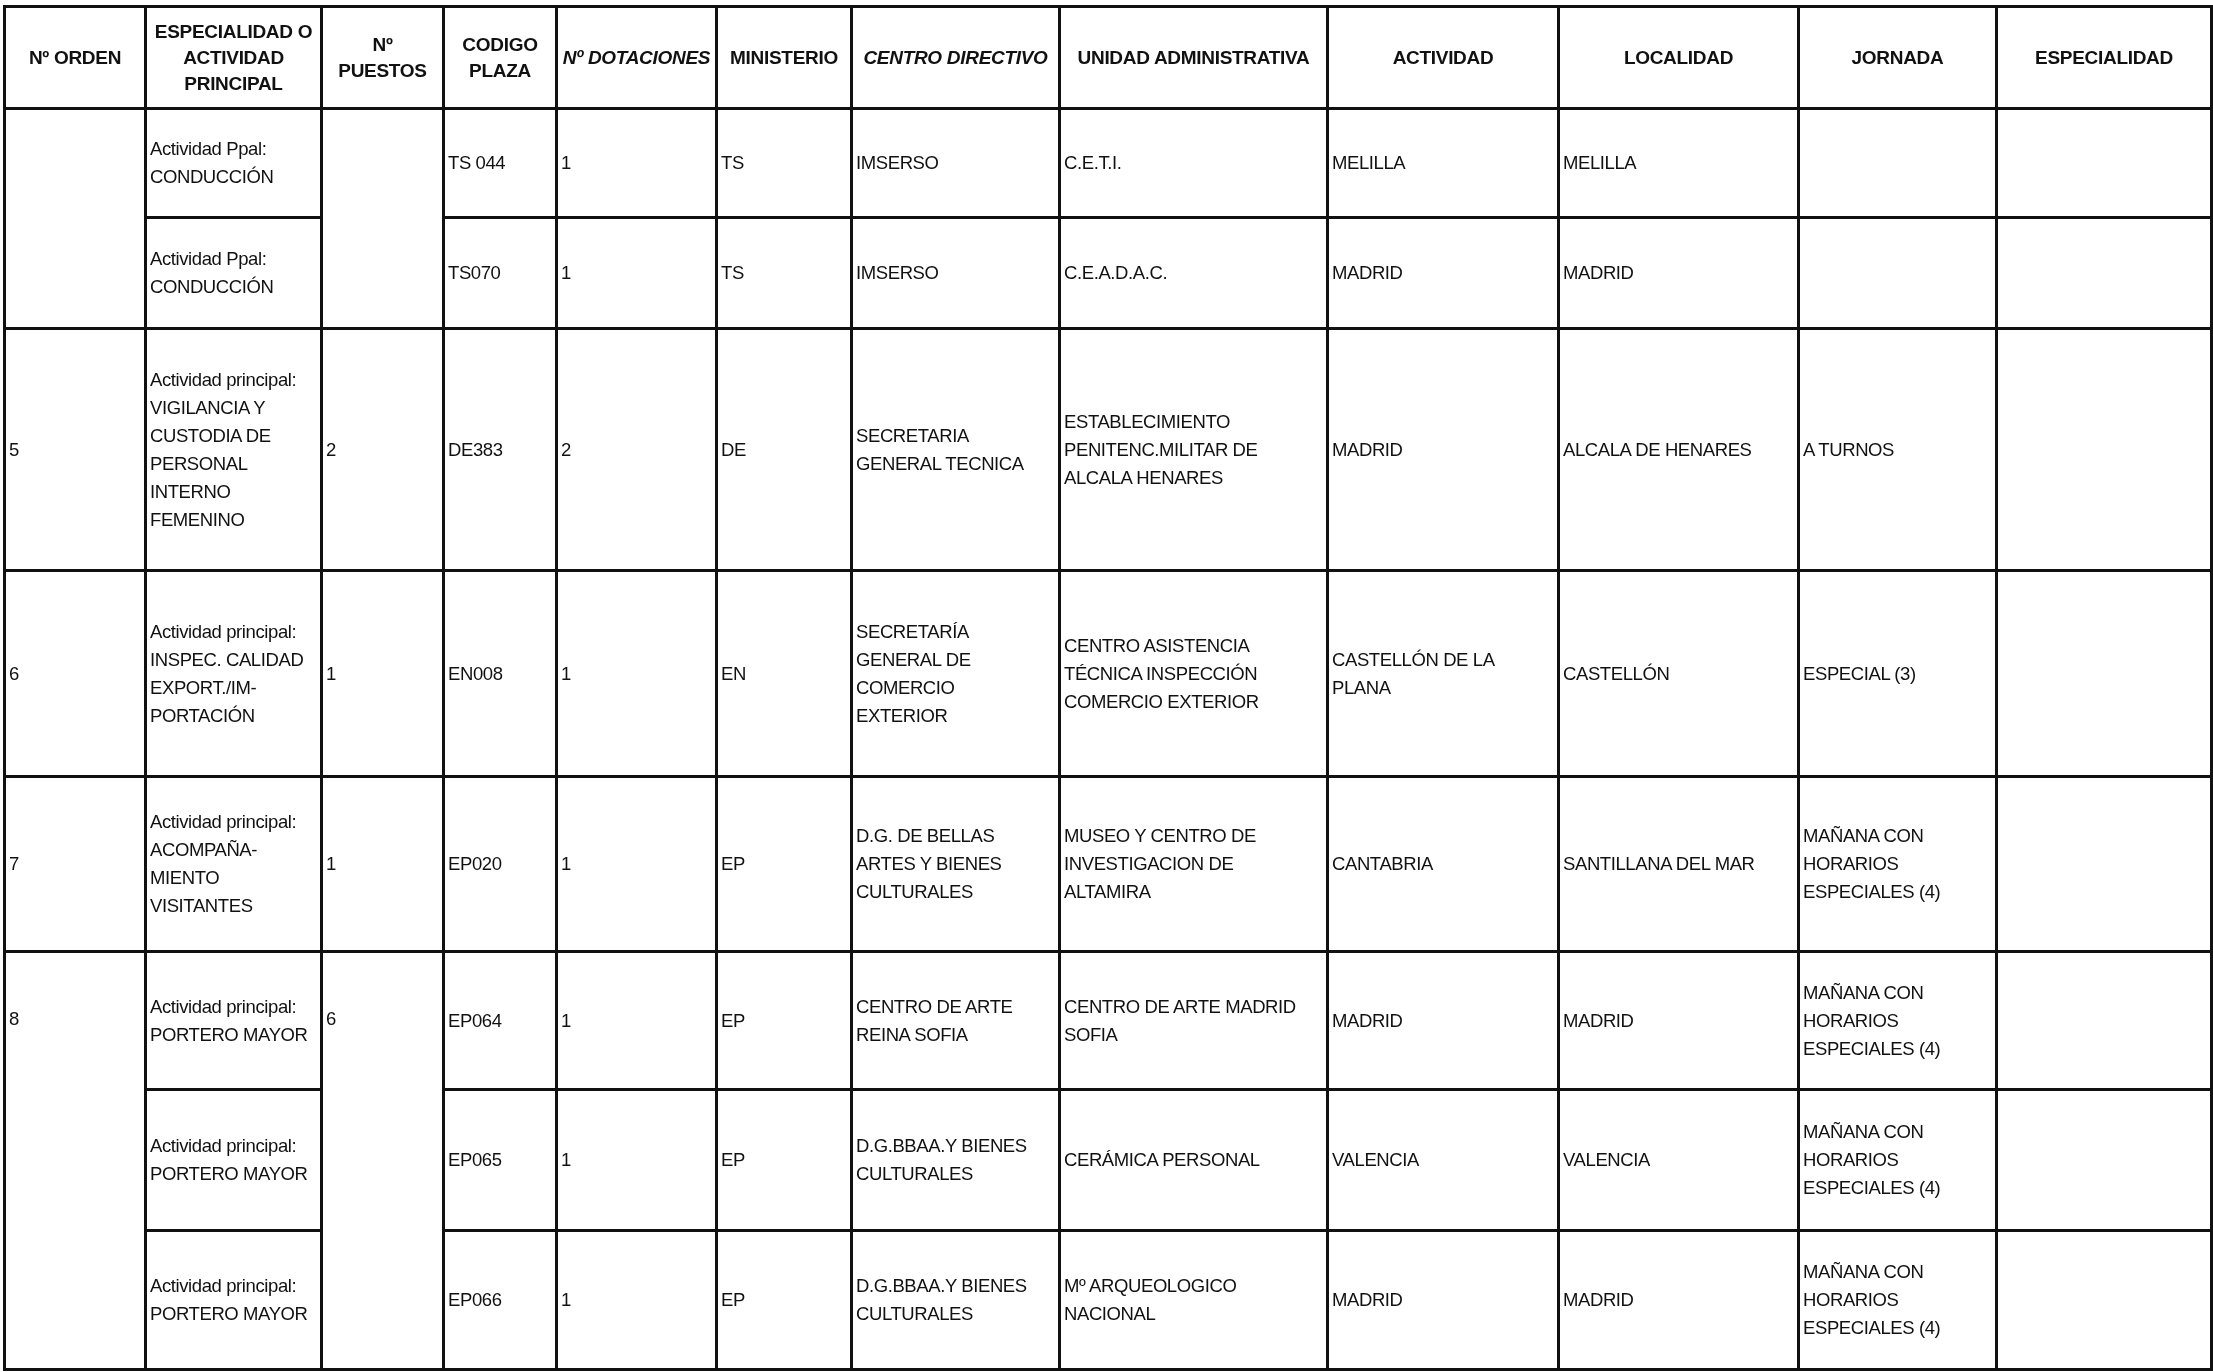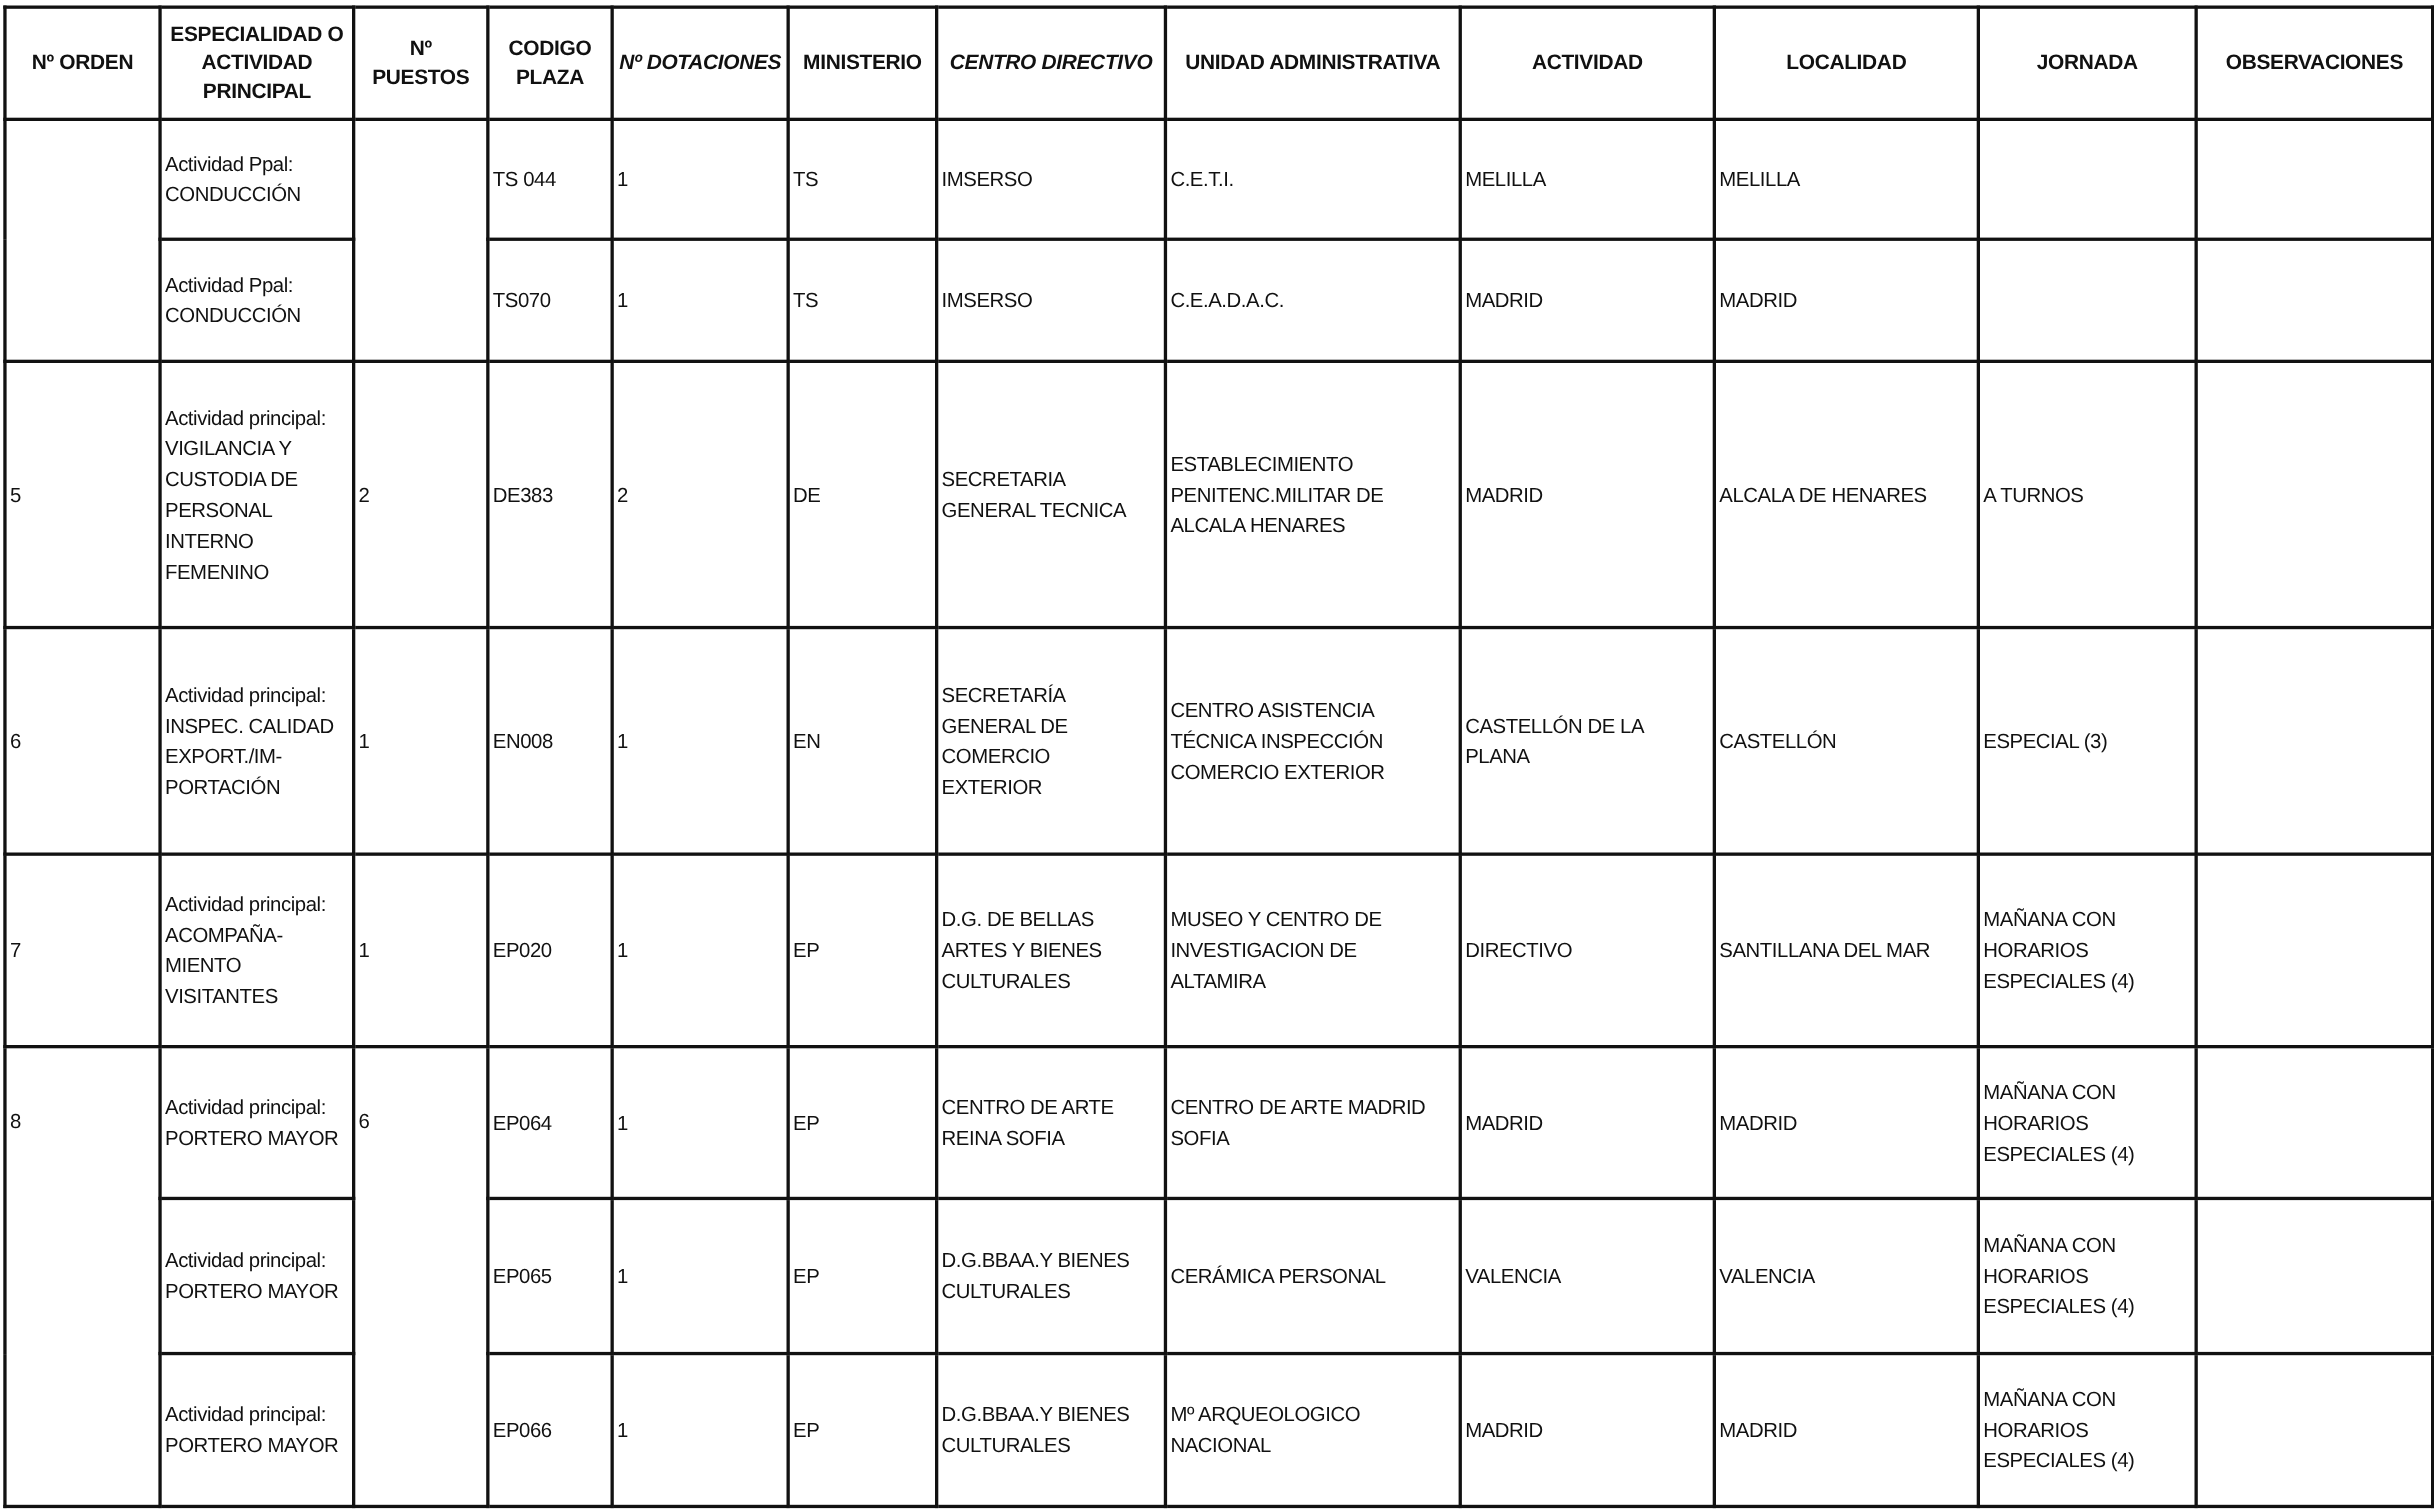--- a/index.html
+++ b/index.html
@@ -78,21 +78,21 @@
 PUESTOS</span></th>
     <th><span class="cell-text">CODIGO
 PLAZA</span></th>
     <th class="italic"><span class="cell-text">Nº DOTACIONES</span></th>
     <th><span class="cell-text">MINISTERIO</span></th>
     <th class="italic"><span class="cell-text">CENTRO DIRECTIVO</span></th>
     <th><span class="cell-text">UNIDAD ADMINISTRATIVA</span></th>
     <th><span class="cell-text">ACTIVIDAD</span></th>
     <th><span class="cell-text">LOCALIDAD</span></th>
     <th><span class="cell-text">JORNADA</span></th>
-    <th><span class="cell-text">OBSERVACIONES</span></th>
+    <th><span class="cell-text">ESPECIALIDAD</span></th>
   </tr>
 
   <tr class="r1">
     <td class="center" rowspan="2"><span class="cell-text"></span></td>
     <td><span class="cell-text">Actividad Ppal:
 CONDUCCIÓN</span></td>
     <td class="center" rowspan="2"><span class="cell-text"></span></td>
     <td><span class="cell-text">TS 044</span></td>
     <td><span class="cell-text">1</span></td>
     <td><span class="cell-text">TS</span></td>
@@ -173,21 +173,21 @@
     <td class="center"><span class="cell-text">1</span></td>
     <td><span class="cell-text">EP020</span></td>
     <td><span class="cell-text">1</span></td>
     <td><span class="cell-text">EP</span></td>
     <td><span class="cell-text">D.G. DE BELLAS
 ARTES Y BIENES
 CULTURALES</span></td>
     <td><span class="cell-text">MUSEO Y CENTRO DE
 INVESTIGACION DE
 ALTAMIRA</span></td>
-    <td><span class="cell-text">DIRECTIVO</span></td>
+    <td><span class="cell-text">CANTABRIA</span></td>
     <td><span class="cell-text">SANTILLANA DEL MAR</span></td>
     <td><span class="cell-text">MAÑANA CON
 HORARIOS
 ESPECIALES (4)</span></td>
     <td><span class="cell-text"></span></td>
   </tr>
 
   <tr class="r8a">
     <td class="center" rowspan="3" style="vertical-align:top; padding-top:52px;"><span class="cell-text">8</span></td>
     <td><span class="cell-text">Actividad principal:

